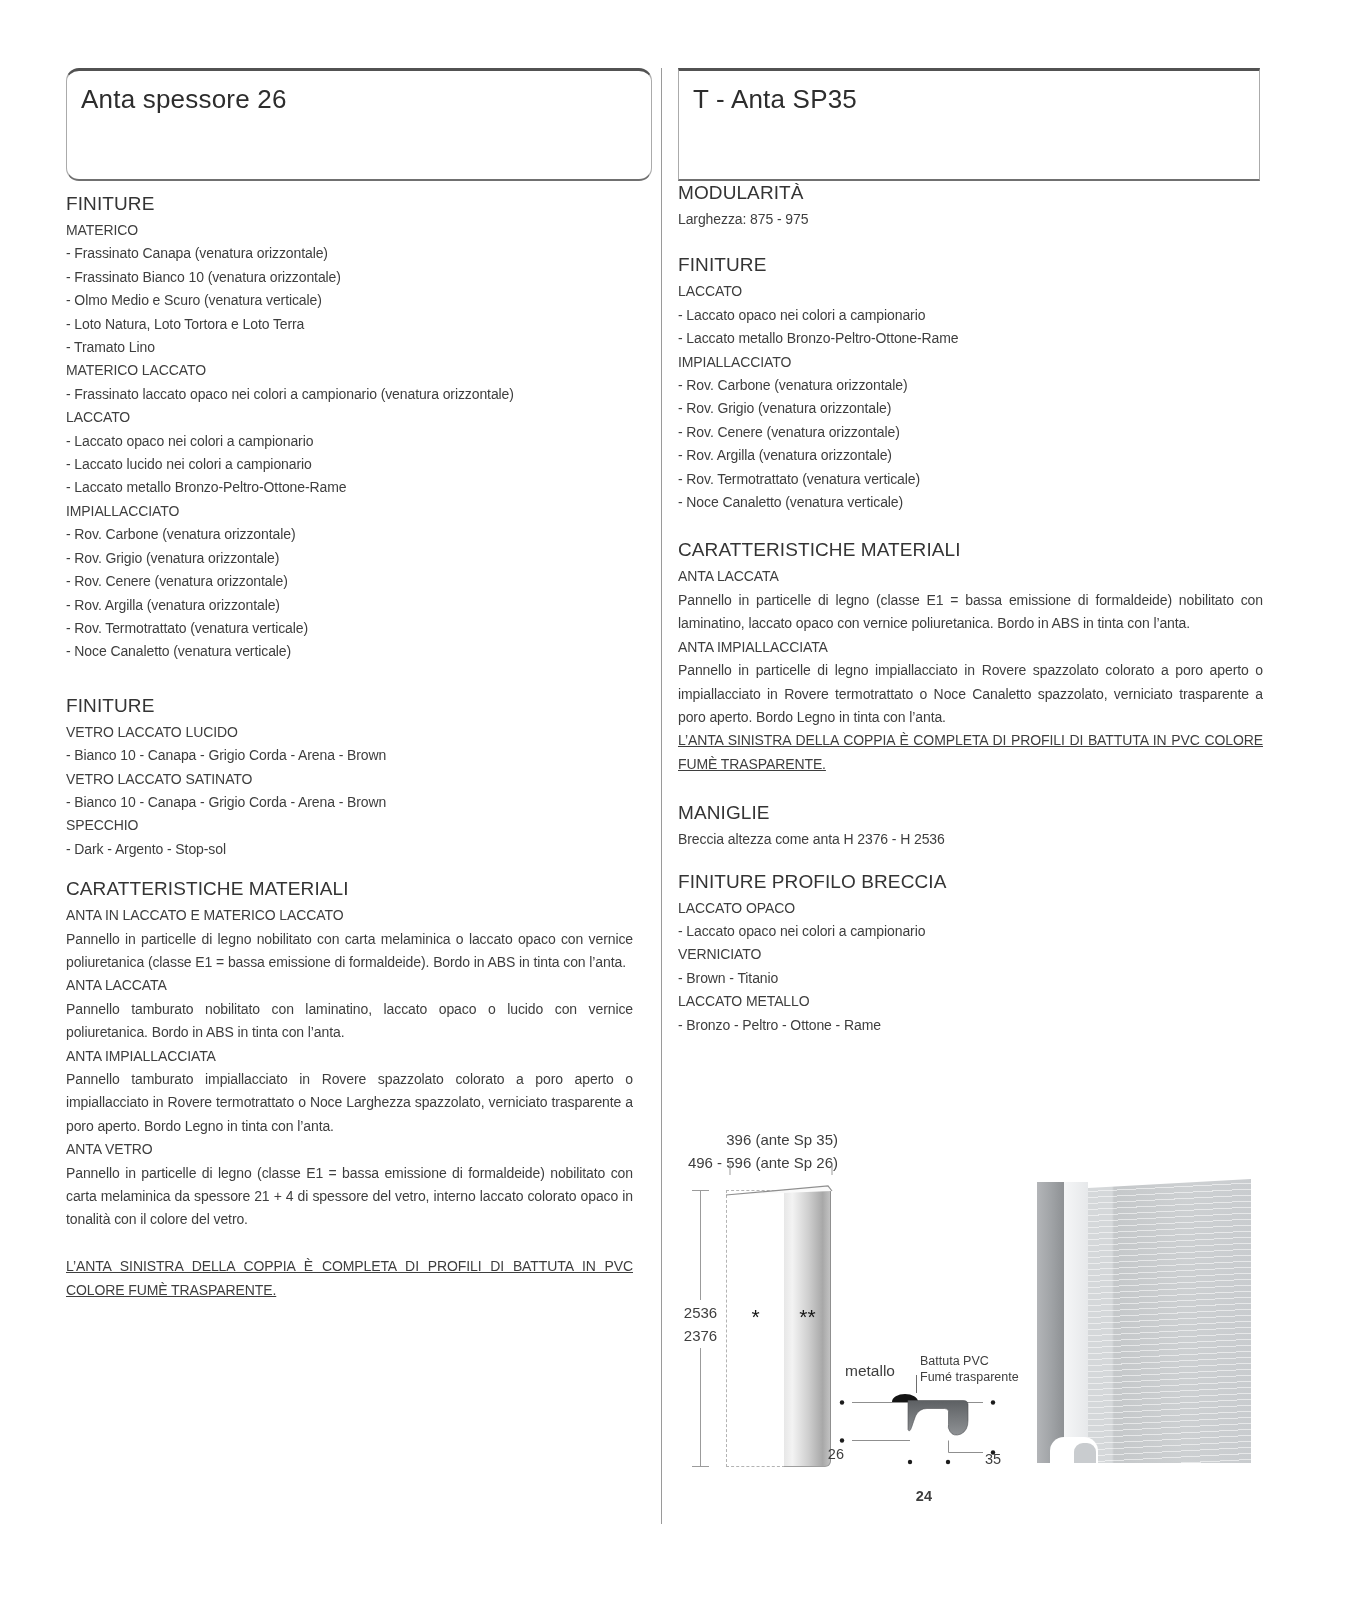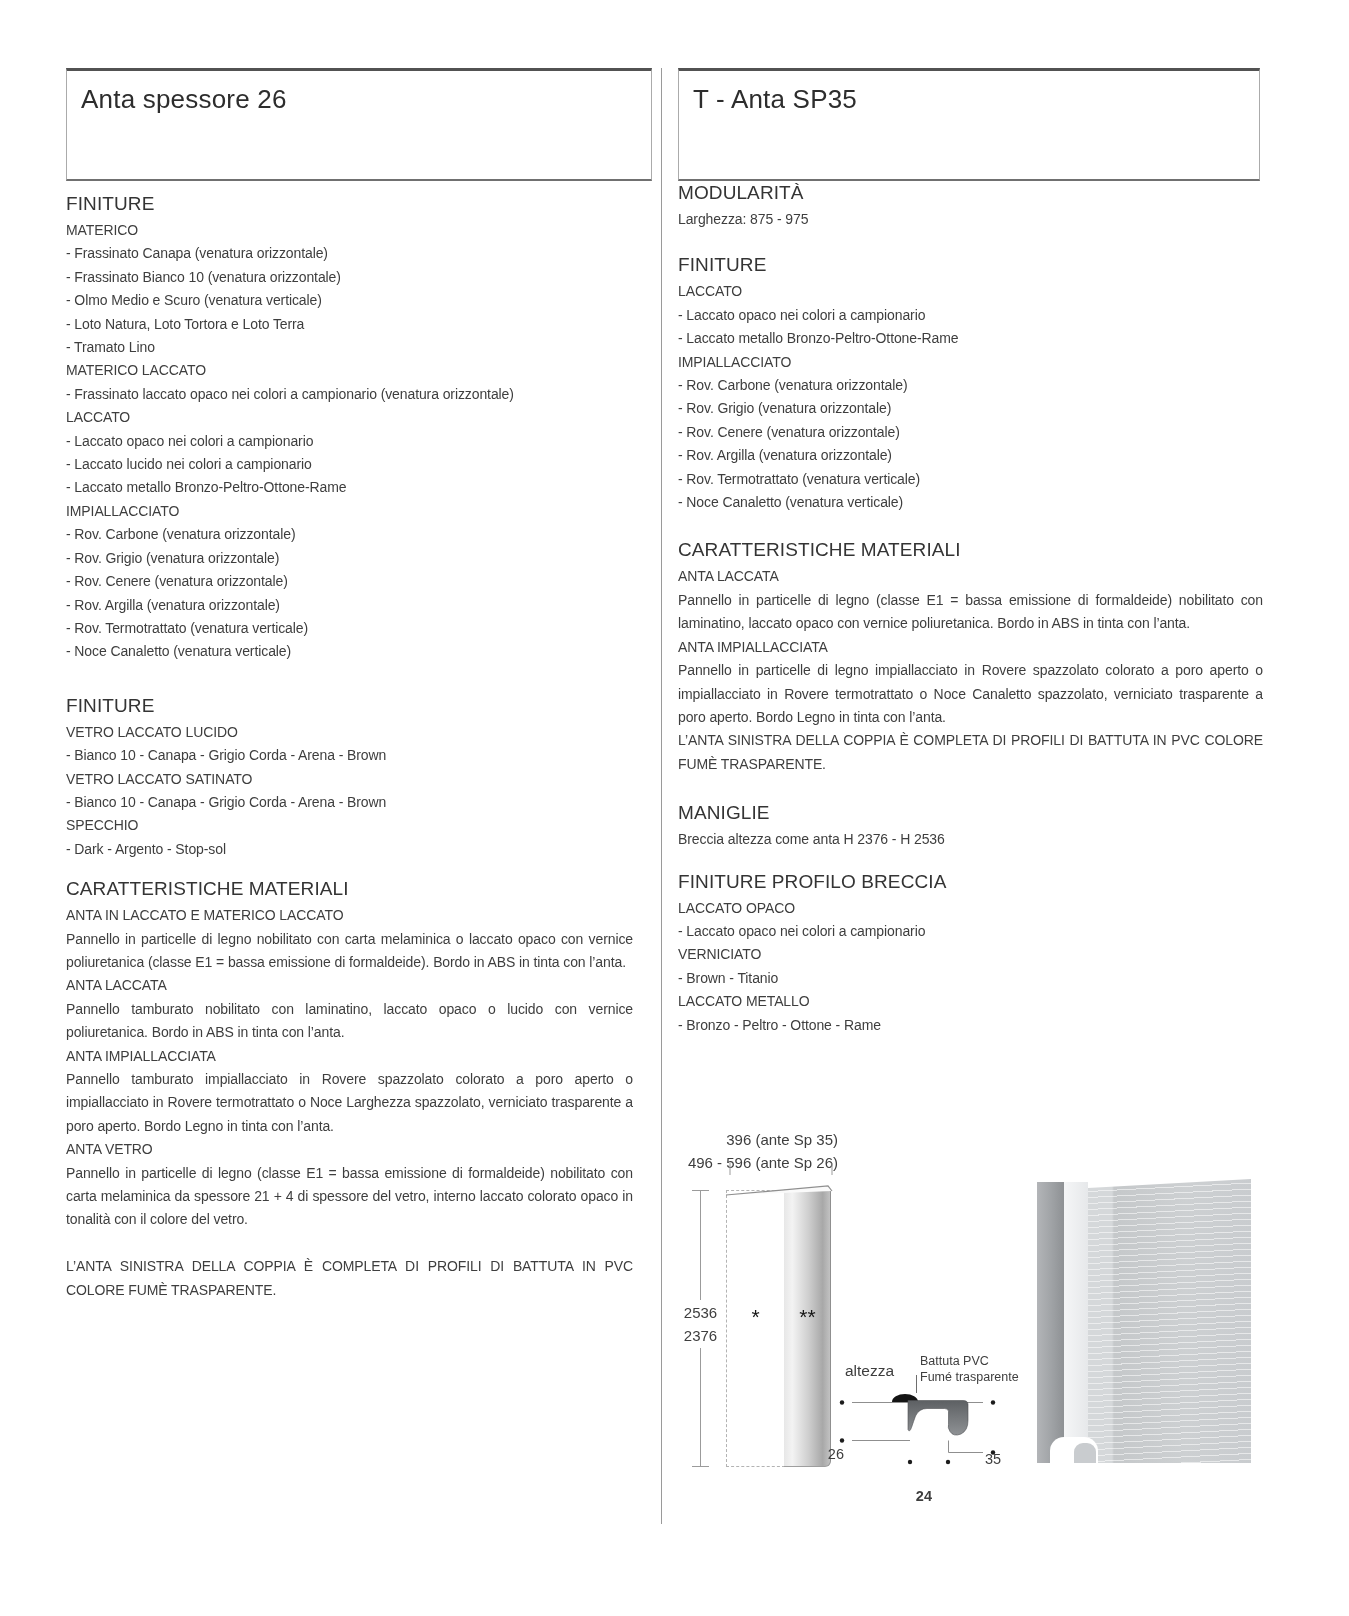--- a/index.html
+++ b/index.html
@@ -13,31 +13,31 @@
   
   .col{position:absolute;top:68px;}
   .col-left{left:66px;width:586px;}
   .col-right{left:678px;width:585px;}
 
   .hbox{
     box-sizing:border-box;height:113px;background:#fff;
     border:1px solid #ababab;border-top:3px solid #525252;border-bottom:2px solid #707070;
     padding:13px 14px;
   }
-  .col-left .hbox{width:586px;}
+  .col-left .hbox{width:586px;border-radius:13px;}
   .col-right .hbox{width:582px;}
   .hbox-title{font-size:26px;line-height:30px;color:#2d2d2d;letter-spacing:.2px;}
 
   .content-left{width:567px;}
   .content-right{width:585px;}
 
   .sec-heading{font-size:19px;line-height:24px;color:#343434;margin-bottom:3px;letter-spacing:.1px;}
   .ln{font-size:14px;line-height:23.4px;color:#3e3e3e;letter-spacing:-.1px;}
   .ln-para{text-align:justify;}
-  .ln-note{text-align:justify;}
+  .ln-note{text-align:justify;text-decoration:underline;}
   .ln-blank{height:23.4px;}
 
   .divider{position:absolute;left:661px;top:68px;width:1px;height:1456px;background:#9a9a9a;}
 
   
   .diagram{position:absolute;left:678px;top:1125px;width:585px;height:370px;}
   .diagram *{box-sizing:border-box;}
   .dg-abs{position:absolute;}
   .dg-text{color:#3e3e3e;font-size:15px;line-height:23px;}
   .dg-wlabels{left:0;top:3px;width:160px;text-align:right;}
@@ -204,21 +204,21 @@
     <div class="dg-abs dg-text dg-hlabels">
       <div>2536</div>
       <div>2376</div>
     </div>
 
     <div class="dg-abs dashed-rect"></div>
     <div class="dg-abs grad-panel"></div>
     <div class="dg-abs mark">*</div>
     <div class="dg-abs mark mark2">**</div>
 
-    <div class="dg-abs dg-sezione">altezza</div>
+    <div class="dg-abs dg-sezione">metallo</div>
     <div class="dg-abs dg-battuta">
       <div>Battuta PVC</div>
       <div>Fumé trasparente</div>
     </div>
     <div class="dim dim-26">26</div>
     <div class="dim dim-35">35</div>
     <div class="dim dim-24">24</div>
 
     <svg class="dg-abs" width="585" height="370" viewBox="0 0 585 370" style="left:0;top:0;">
       <defs>

